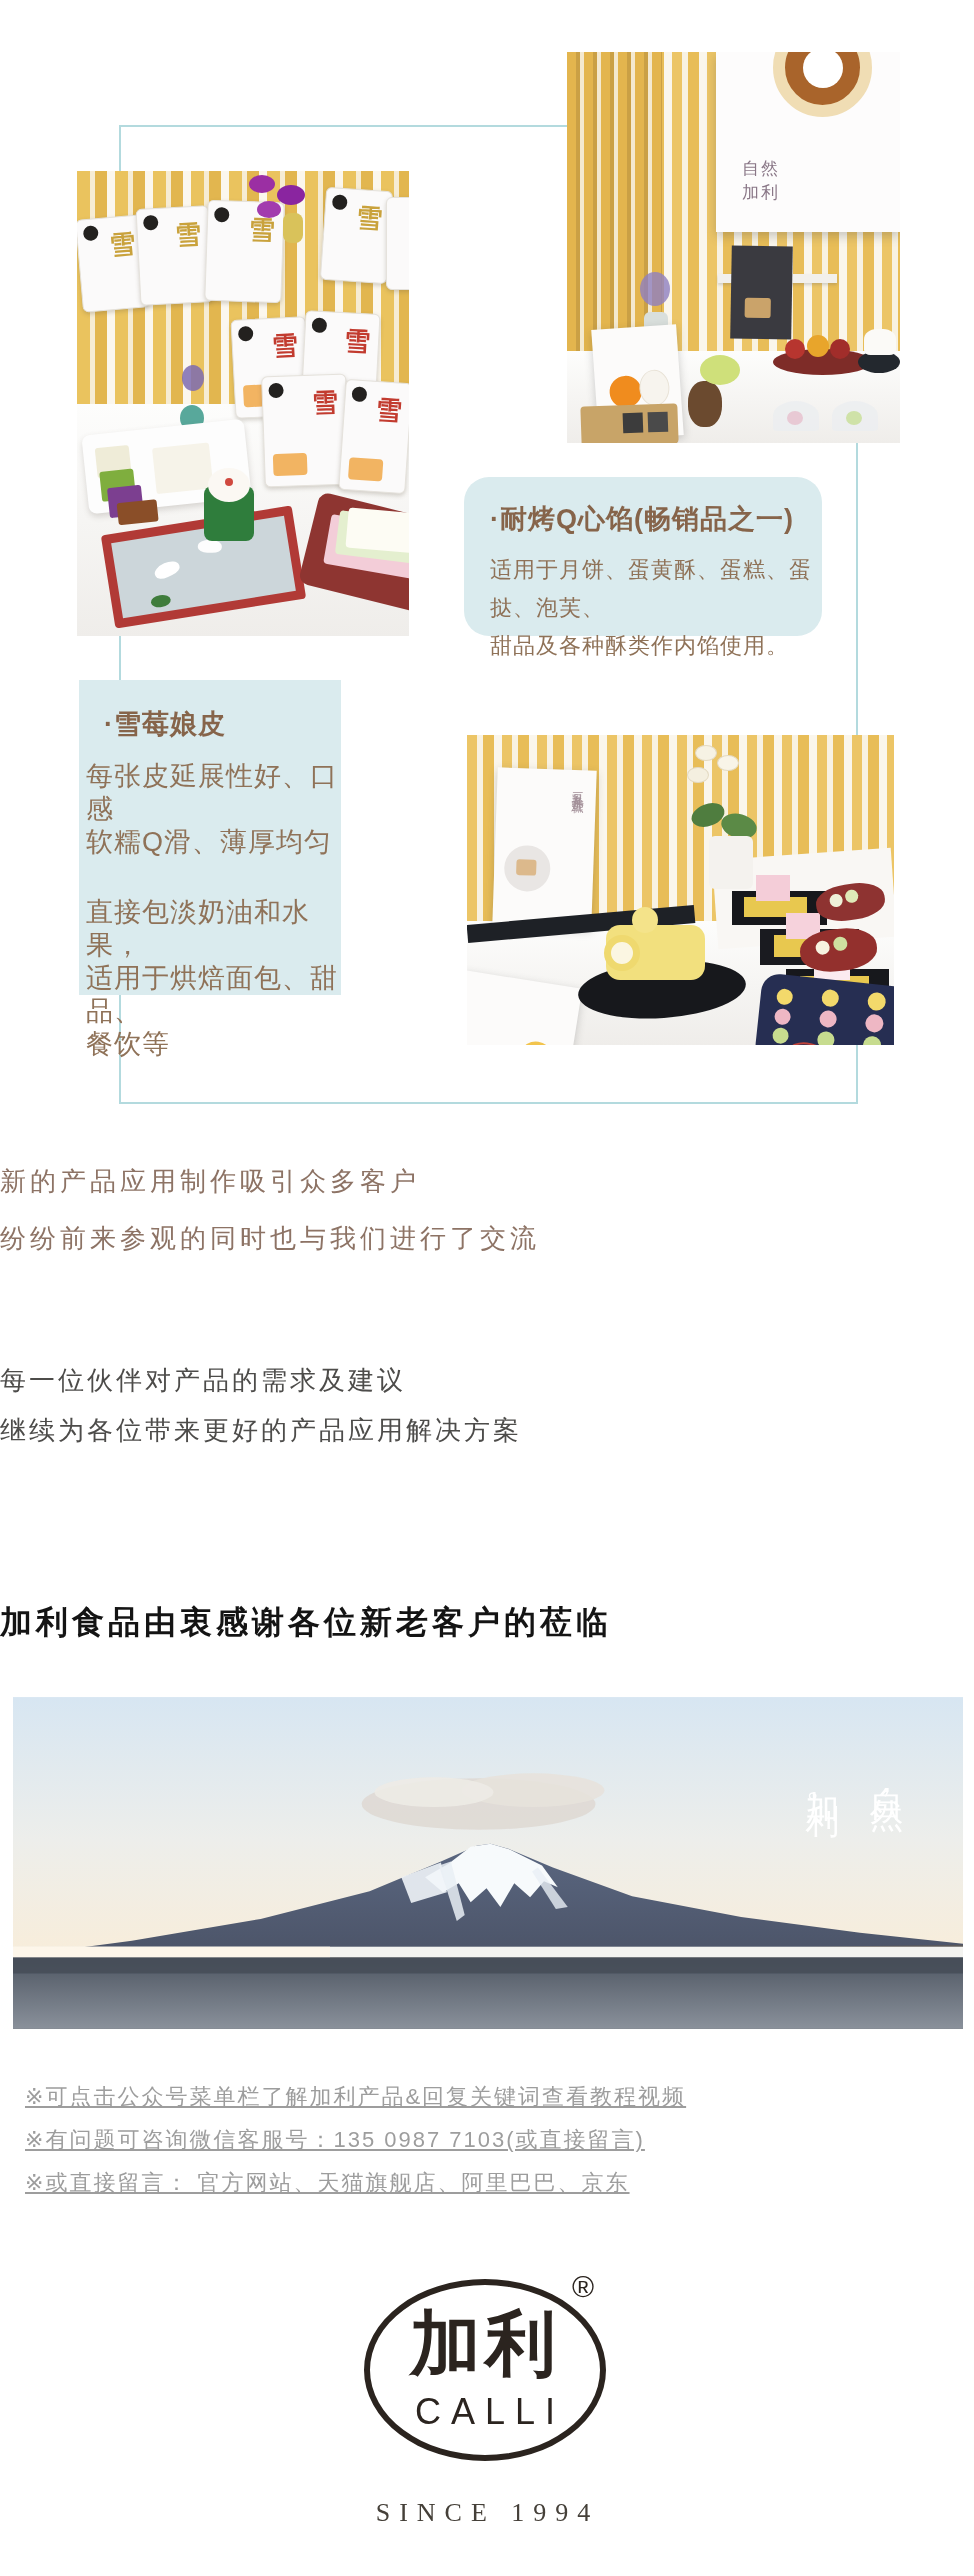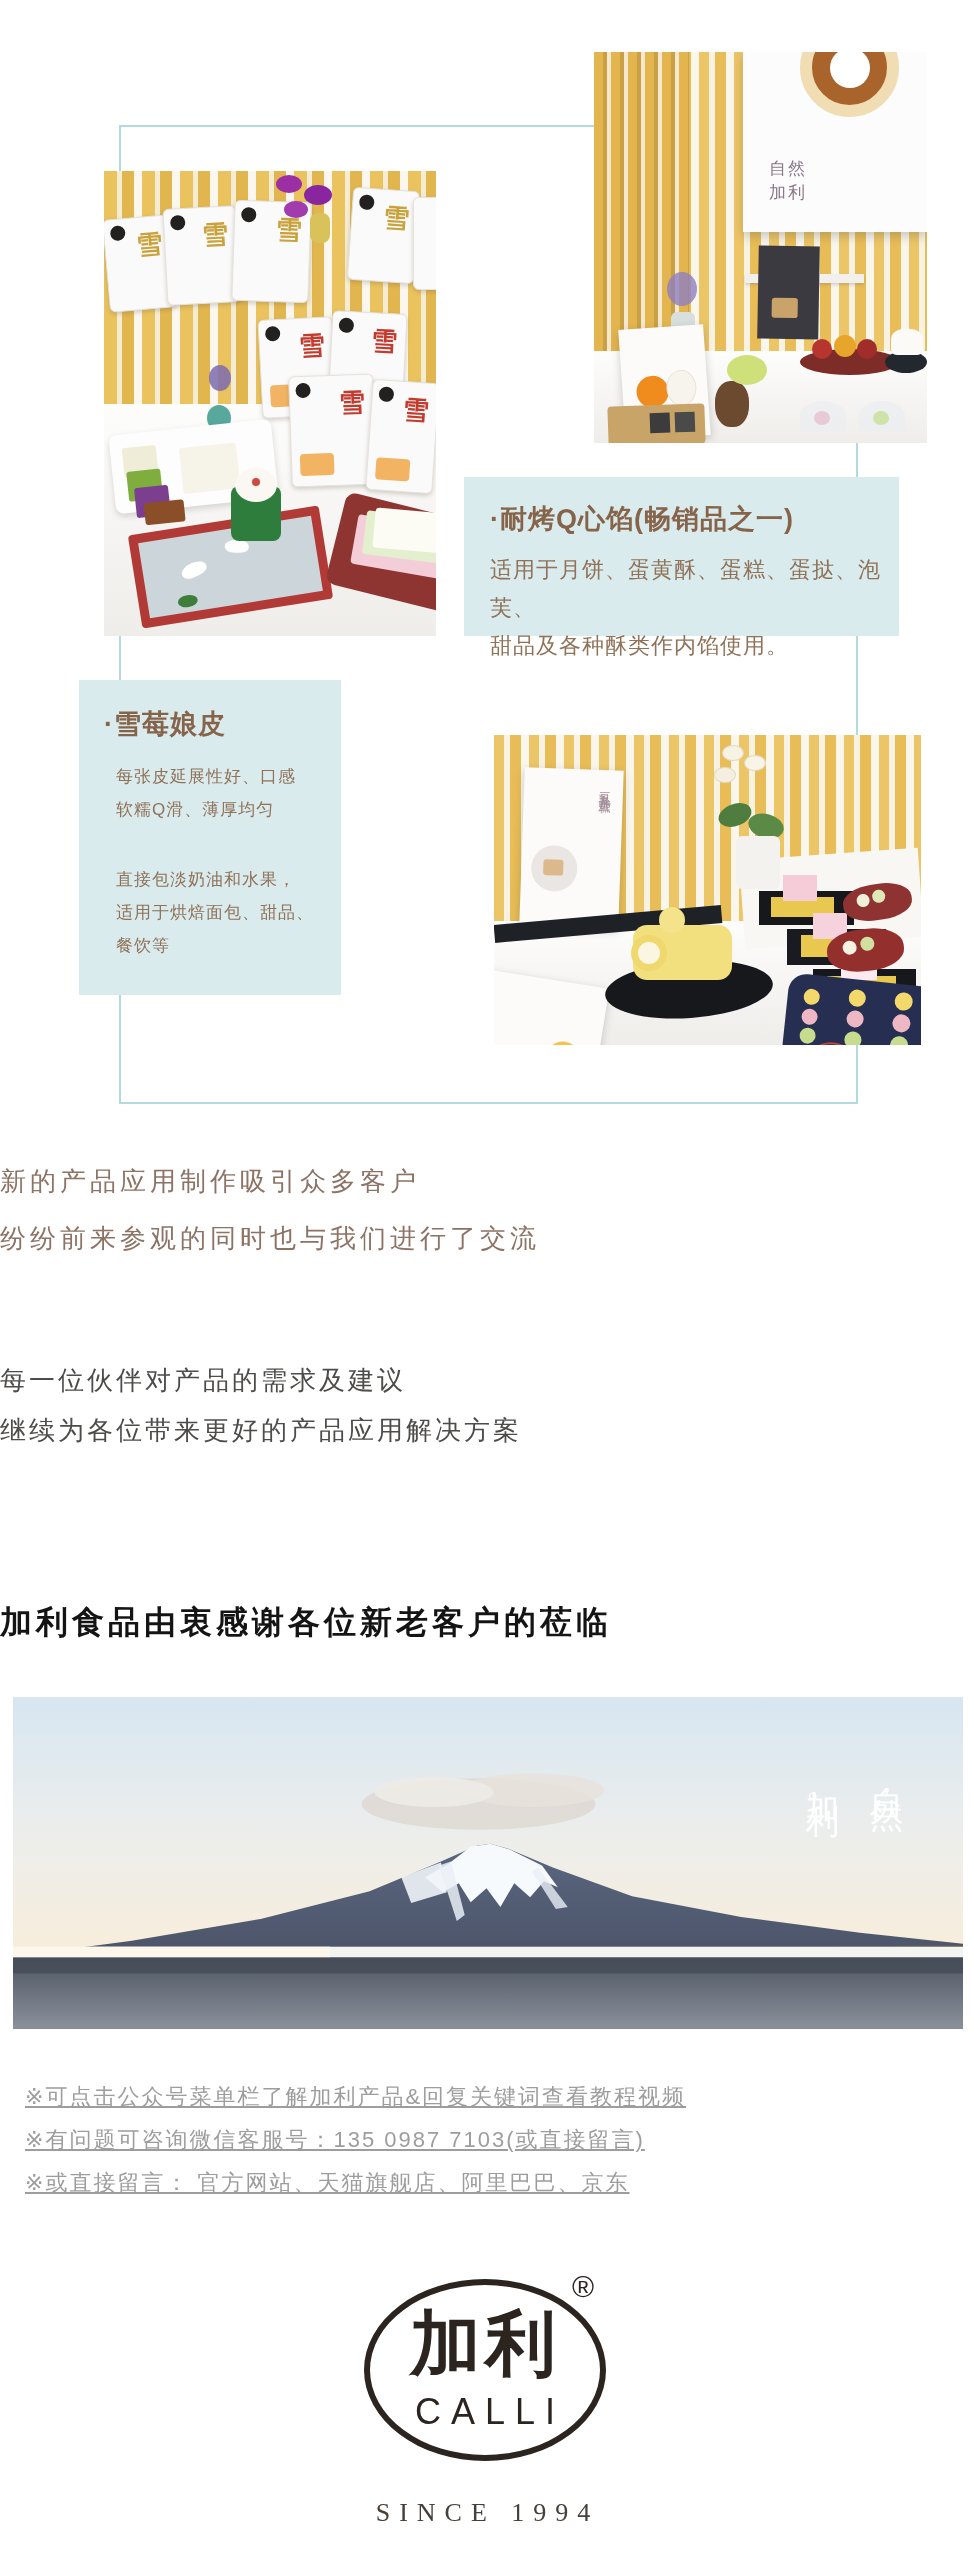--- a/index.html
+++ b/index.html
@@ -4,44 +4,44 @@
 <style>
   html,body{margin:0;padding:0;background:#ffffff;}
   #canvas{position:relative;width:975px;height:2576px;background:#ffffff;overflow:hidden;
           font-family:"Liberation Sans","DejaVu Sans",sans-serif;}
   .abs{position:absolute;}
 
   
   #frame{left:119px;top:125px;width:735px;height:975px;border:2px solid #b3dade;z-index:1;}
 
   
-  .photo{overflow:hidden;z-index:2;background:#f3efe6;margin-left:27px;}
+  .photo{overflow:hidden;z-index:2;background:#f3efe6;}
   #photo-left{left:77px;top:171px;width:332px;height:465px;}
   #photo-right{left:567px;top:52px;width:333px;height:391px;}
   #photo-middle{left:467px;top:735px;width:427px;height:310px;}
   .stripes{background:repeating-linear-gradient(90deg,#eac35e 0 13px,#f6ecd4 13px 18px,#e2b64f 18px 30px,#fbf7ee 30px 38px);}
   .slats{background:repeating-linear-gradient(90deg,#ecc566 0 10px,#f8f2e2 10px 16px,#e8bd57 16px 27px,#faf6ec 27px 35px);}
   .counter{background:linear-gradient(#fdfdfc,#efedea);}
   .pouch{background:#fbfafa;border:1px solid #e5e2dc;border-radius:6px;box-shadow:0 2px 4px rgba(90,80,60,.25);}
   .pouch .dot{position:absolute;left:6px;top:6px;width:15px;height:15px;border-radius:50%;background:#23211f;}
   .pouch .glyph{position:absolute;right:8px;top:10px;font-size:26px;font-weight:bold;color:#c9a23c;}
   .pouch.red .glyph{color:#c23b2f;}
   .pouch.red::after{content:"";position:absolute;left:8px;bottom:10px;width:34px;height:22px;background:#f0a23c;border-radius:4px;opacity:.8;}
   .chip{position:absolute;width:34px;height:30px;border-radius:3px;}
 
   
   .bluebox{background:#daebee;z-index:3;}
-  #box-baked{left:464px;top:477px;width:435px;height:159px;}
+  #box-baked{left:464px;top:477px;width:358px;height:159px;border-radius:25px;}
   #box-snow{left:79px;top:680px;width:262px;height:315px;}
   .box-title{font-weight:bold;font-size:27px;color:#86644a;letter-spacing:1px;}
   .box-body{font-size:22px;color:#8f7258;letter-spacing:1px;}
   #box-baked .box-title{margin:24px 0 0 26px;}
   #box-baked .box-body{margin:14px 0 9px 26px;line-height:38px;}
   #box-snow .box-title{margin:26px 0 0 25px;}
-  #box-snow .box-body{margin:18px 0 0 37px;line-height:33px;font-size:17px;}
+  #box-snow .box-body{margin:18px 0 0 7px;line-height:33px;font-size:27px;}
   #box-snow .gap{margin-top:37px;}
 
   
   .center-par{left:0;width:867px;text-align:left;}
   #par1{top:1153px;font-size:26px;line-height:57px;color:#8d7365;letter-spacing:4px;}
   #par2{top:1355px;font-size:26px;line-height:50px;color:#4d4c4a;letter-spacing:3px;}
   #thanks{top:1600px;font-size:32px;line-height:44px;color:#141414;font-weight:bold;letter-spacing:4px;}
 
   
   #fuji{left:13px;top:1697px;width:950px;height:332px;z-index:2;}

